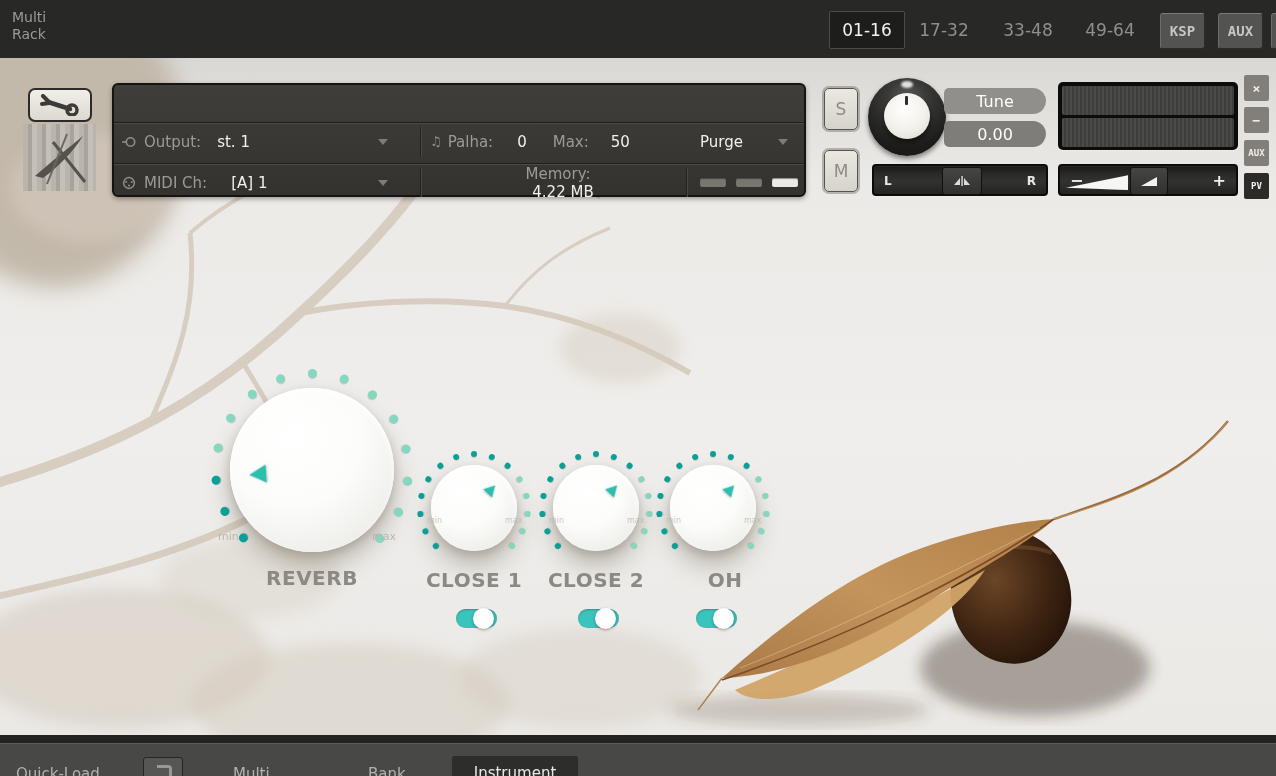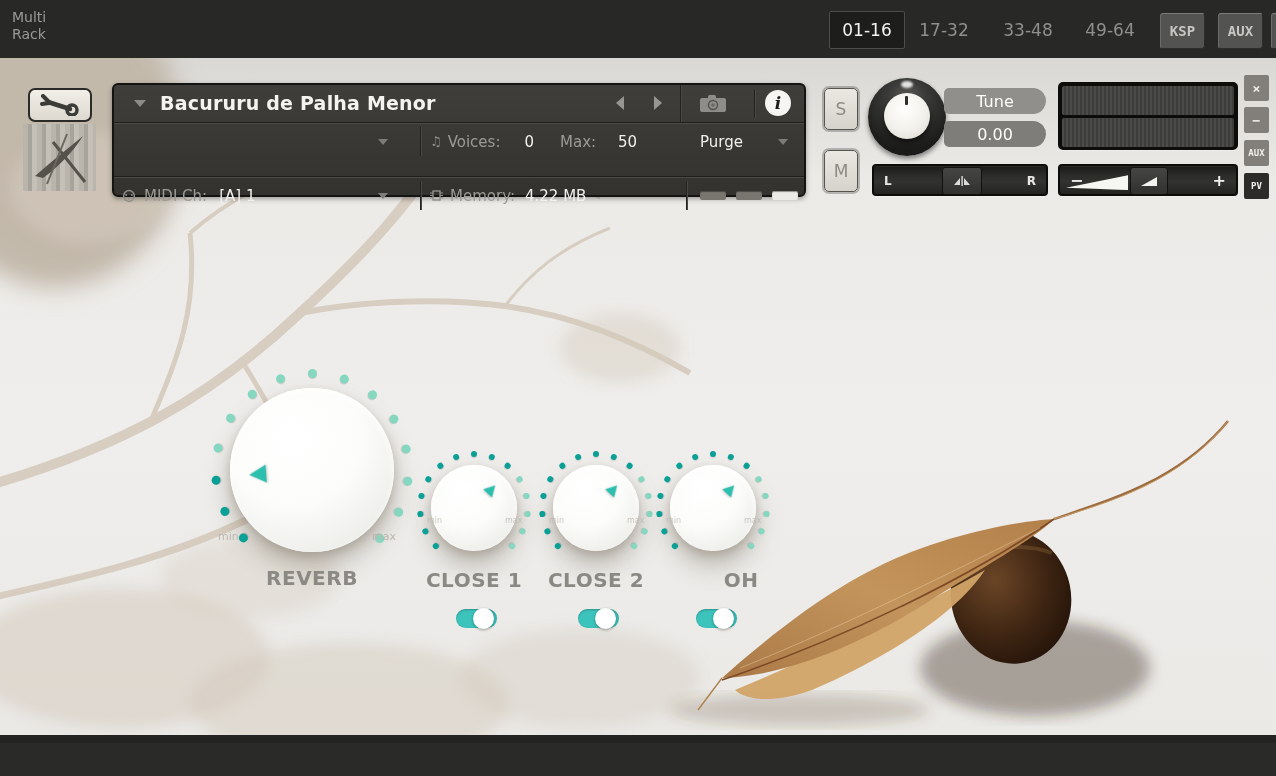--- a/index.html
+++ b/index.html
@@ -20,21 +20,21 @@
   .sq-btn{position:absolute;top:13px;height:34px;background:#535351;border:1px solid #2c2c2a;border-top-color:#7c7c7a;border-left-color:#6c6c6a;border-radius:3px;color:#c8c6c2;font-family:"DejaVu Sans Mono",monospace;font-weight:bold;font-size:14px;display:flex;align-items:center;justify-content:center;}
   
   .left-strip{position:absolute;left:0;top:58px;width:10px;height:677px;background:#3c3c3a;}
   .instrument{position:absolute;left:0;top:58px;width:1276px;height:677px;background:linear-gradient(180deg,#d9d8d5 0%,#eceae7 18%,#efeeec 55%,#eae9e6 100%);overflow:hidden;}
   .bg-art{position:absolute;left:0;top:0;}
   
   .hdr{position:absolute;left:112px;top:25px;width:694px;height:114px;background:linear-gradient(180deg,#403e3a,#34322e);border:2px solid #141412;border-radius:6px;box-shadow:0 2px 5px rgba(0,0,0,.35);box-sizing:border-box;}
   .hdr-row{position:absolute;left:0;width:100%;height:37px;}
   .r1{top:0;}
   .r2{top:37px;border-top:1px solid #201f1d;box-shadow:inset 0 1px 0 #4c4a45;}
-  .r3{top:91px;border-top:1px solid #201f1d;box-shadow:inset 0 1px 0 #4c4a45;}
+  .r3{top:78px;border-top:1px solid #201f1d;box-shadow:inset 0 1px 0 #4c4a45;}
   .vsep{position:absolute;top:4px;bottom:4px;width:1px;background:#232220;box-shadow:1px 0 0 #4a4843;}
   .hlabel{color:#9c9a95;font-size:15px;}
   .hvalue{color:#f1f0ed;font-size:15px;}
   .hdr-caret{position:absolute;width:0;height:0;border-left:5px solid transparent;border-right:5px solid transparent;border-top:6px solid #7e7c78;}
   .inst-title{position:absolute;left:46px;top:7px;font-size:19px;font-weight:bold;color:#f4f3f0;letter-spacing:.2px;}
   .title-caret{position:absolute;left:20px;top:15px;width:0;height:0;border-left:6px solid transparent;border-right:6px solid transparent;border-top:7px solid #8d8b87;}
   .mini-tri{position:absolute;top:11px;width:0;height:0;border-top:7px solid transparent;border-bottom:7px solid transparent;}
   .mini-l{border-right:8px solid #989692;}
   .mini-r{border-left:8px solid #989692;}
   .info-circle{position:absolute;left:651px;top:5px;width:26px;height:26px;border-radius:50%;background:#f6f5f3;color:#1c1c1a;font-family:"DejaVu Serif",serif;font-weight:bold;font-style:italic;font-size:17px;display:flex;align-items:center;justify-content:center;}
@@ -179,69 +179,60 @@
     </div>
     <div class="thumb">
       <svg width="73" height="67">
         <path d="M12,52 C28,38 48,22 60,12 C50,28 34,44 20,54 Z" fill="#55524c"></path>
         <path d="M30,18 L62,58" stroke="#55524c" stroke-width="3"></path>
         <path d="M44,10 L24,60" stroke="#6a675f" stroke-width="2"></path>
       </svg>
     </div>
 
     <div class="hdr">
-      <div class="hdr-row r1">
-        <div class="title-caret"></div>
-        <div class="inst-title">Bacururu de Palha Menor</div>
-        <div class="mini-tri mini-l" style="left:502px;"></div>
-        <div class="mini-tri mini-r" style="left:540px;"></div>
-        <div class="vsep" style="left:566px;top:0;bottom:0;"></div>
-        <div style="position:absolute;left:585px;top:8px;">
-          <svg width="28" height="20" viewBox="0 0 28 20">
-            <rect x="1" y="5" width="26" height="14" rx="2" fill="#8f8d89"></rect>
-            <rect x="9" y="2" width="8" height="5" rx="1.5" fill="#8f8d89"></rect>
-            <circle cx="14" cy="12" r="4.5" fill="#8f8d89" stroke="#55534f" stroke-width="1.5"></circle>
-            <circle cx="14" cy="12" r="1.8" fill="#6b6965"></circle>
+
+      <div class="hdr-row r2">
+        <div class="cell" style="left:8px;width:296px;">
+          <svg width="14" height="14" viewBox="0 0 14 14" style="margin-right:8px;">
+            <circle cx="8.5" cy="7" r="4.2" fill="none" stroke="#8f8d89" stroke-width="1.6"></circle>
+            <path d="M0 7 H4" stroke="#8f8d89" stroke-width="1.6"></path>
           </svg>
-        </div>
-        <div class="vsep" style="left:640px;top:4px;bottom:4px;"></div>
-        <div class="info-circle">i</div>
-      </div>
-
-      <div class="hdr-row r2">
+          <span class="hlabel">Output:</span>
+          <span class="hvalue" style="margin-left:16px;">st. 1</span>
+        </div>
         <div class="hdr-caret" style="left:264px;top:16px;"></div>
         <div class="vsep" style="left:306px;top:4px;bottom:4px;"></div>
         <div class="cell" style="left:316px;width:256px;">
           <span class="icon-gray" style="font-size:13px;margin-right:6px;">♫</span>
-          <span class="hlabel">Voices:</span>
+          <span class="hlabel">Palha:</span>
           <span class="hvalue" style="margin-left:24px;">0</span>
           <span class="hlabel" style="margin-left:26px;">Max:</span>
           <span class="hvalue" style="margin-left:22px;">50</span>
         </div>
         <div class="vsep" style="left:572px;top:4px;bottom:72px;"></div>
         <div class="cell" style="left:586px;width:100px;">
           <span class="hvalue">Purge</span>
         </div>
         <div class="hdr-caret" style="left:664px;top:16px;"></div>
       </div>
 
       <div class="hdr-row r3">
         <div class="cell" style="left:8px;width:296px;">
           <svg width="14" height="14" viewBox="0 0 14 14" style="margin-right:8px;">
             <circle cx="7" cy="7" r="5.4" fill="none" stroke="#8f8d89" stroke-width="1.5"></circle>
             <circle cx="4.2" cy="6" r="1" fill="#8f8d89"></circle>
               <circle cx="7" cy="9.4" r="1" fill="#8f8d89"></circle>
               <circle cx="9.8" cy="6" r="1" fill="#8f8d89"></circle>
           </svg>
           <span class="hlabel">MIDI Ch:</span>
-          <span class="hvalue" style="margin-left:12px;">[A] 1</span>
+          <span class="hvalue" style="margin-left:24px;">[A] 1</span>
         </div>
         <div class="hdr-caret" style="left:264px;top:16px;"></div>
         <div class="vsep" style="left:306px;top:4px;bottom:4px;"></div>
-        <div class="cell" style="left:316px;width:256px;">
+        <div class="cell" style="left:316px;width:256px;flex-direction:column;">
           <svg width="13" height="13" viewBox="0 0 13 13" style="margin-right:7px;">
             <rect x="3" y="2" width="7" height="9" fill="none" stroke="#8f8d89" stroke-width="1.4"></rect>
             <path d="M0 4 H3 M0 6.5 H3 M0 9 H3 M10 4 H13 M10 6.5 H13 M10 9 H13" stroke="#8f8d89" stroke-width="1.2"></path>
           </svg>
           <span class="hlabel">Memory:</span>
           <span class="hvalue" style="margin-left:10px;">4.22 MB</span>
         </div>
         <div class="vsep" style="left:572px;top:4px;bottom:4px;"></div>
         <div class="led" style="left: 586px; background: rgb(121, 118, 111);"></div>
         <div class="led" style="left: 622px; background: rgb(121, 118, 111);"></div>
@@ -508,22 +499,31 @@
         </div>
         <div class="rot" style="transform: rotate(135deg);">
           <div class="dot" style="height: 6px; width: 6px; left: -3px; top: -57px; background: rgb(133, 215, 192);"></div>
         </div>
         <div class="rot" style="transform: rotate(43.2deg);">
           <div class="ptr" style="border-right-width: 6px; border-left-width: 6px; border-bottom-width: 11px; border-bottom-color: rgb(45, 191, 174); left: -6px; top: -31px;"></div>
         </div>
       </div>
     <span class="minmax tiny" style="left:666px;top:458px;">min</span>
     <span class="minmax tiny" style="left:744px;top:458px;">max</span>
-    <div class="knob-label" style="left:676px;top:510px;width:130px;">OH</div>
+    <div class="knob-label" style="left:660px;top:510px;width:130px;">OH</div>
     <div class="toggle" style="left: 696px; top: 551px; background: rgb(60, 195, 188);">
         <div class="toggle-knob" style="left:17px;"></div>
       </div>
 
   </div>
 
   <div class="rack-bottom"></div>
+  <div class="bottombar">
+    <span class="bb-text" style="left:16px;">Quick-Load</span>
+    <div class="bb-btn"></div>
+    <span class="bb-text" style="left:233px;">Multi</span>
+    <span class="bb-text" style="left:368px;">Bank</span>
+    <div class="bb-tab">
+        <span>Instrument</span>
+      </div>
+  </div>
 
 </div>
 
 </body></html>

